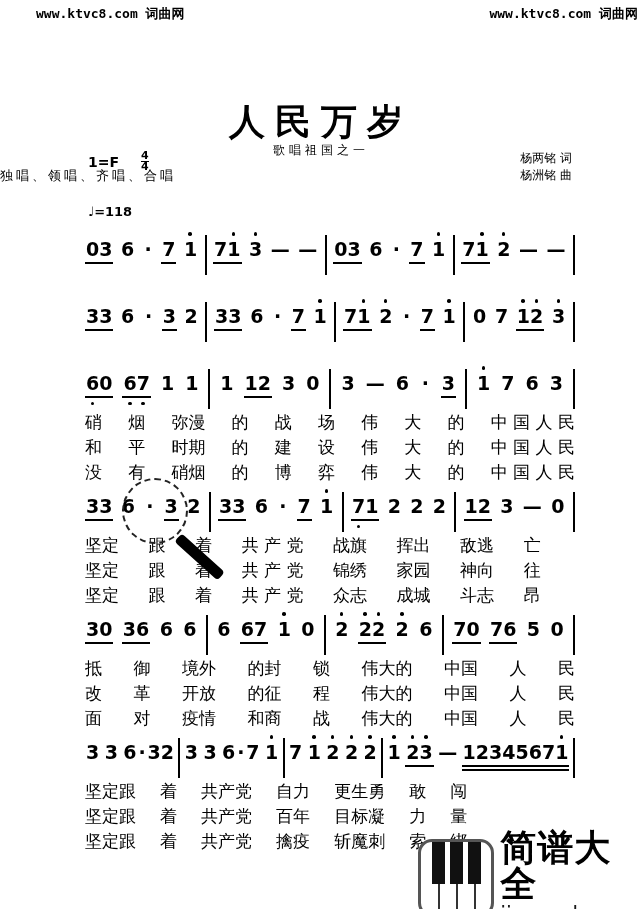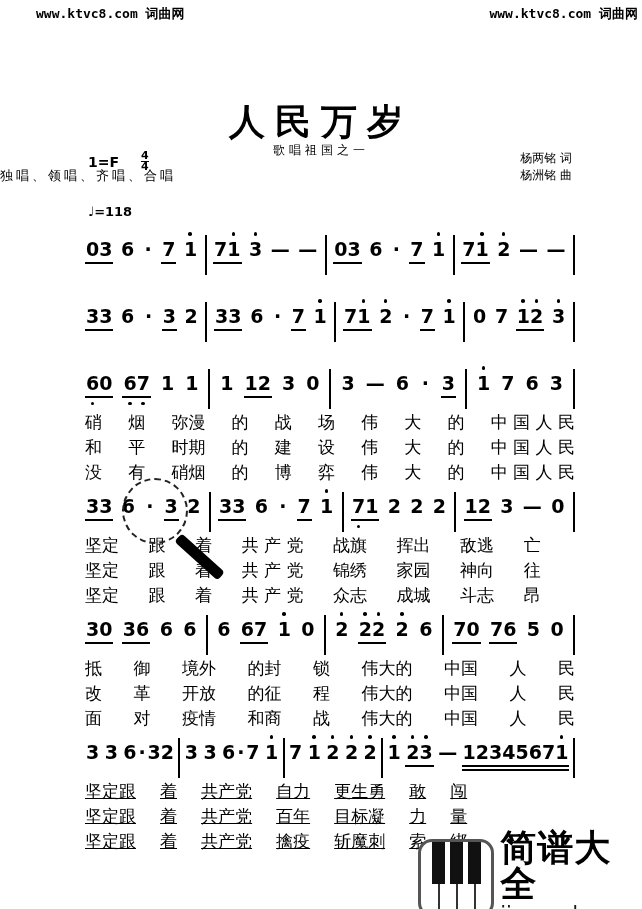--- a/index.html
+++ b/index.html
@@ -29,21 +29,21 @@
   .grp{display:inline-flex;padding:0 1px;}
   .grp.u1{border-bottom:2px solid #000;padding-bottom:2px;}
   .grp.u2{border-bottom:6px double #000;padding-bottom:2px;}
   .nt{position:relative;display:inline-block;min-width:11px;text-align:center;line-height:22px;}
   .nt i{position:absolute;left:50%;margin-left:-2px;width:3.5px;height:3.5px;border-radius:50%;background:#000;}
   .nt i.da{top:-6px;} .nt i.db{bottom:-11px;}
   .bar{width:2px;background:#000;height:40px;margin-top:-3px;flex:0 0 2px;}
   .lyr{display:flex;justify-content:space-between;font-size:17px;line-height:25px;
       font-family:"DejaVu Serif","Liberation Serif",serif;}
   .sys4 .lyr{width:93%;}
-  .sys6 .lyr{width:78%;text-decoration:underline;}
+  .sys6 .lyr{width:78%;}
   .ltk{white-space:pre;}
   
   .maglens{position:absolute;left:122px;top:478px;width:62px;height:62px;border:2px dashed #222;
       border-radius:50%;background:transparent;z-index:5;}
   .maghandle{position:absolute;left:178px;top:532px;width:58px;height:11px;background:#000;
       border-radius:4px;transform:rotate(42deg);transform-origin:0 50%;z-index:5;}
   
   .logo{position:absolute;left:418px;top:830px;display:flex;align-items:center;gap:6px;}
   .pkicon{position:relative;width:72px;height:72px;border:3px solid #555;border-radius:14px;
       background:#fff;overflow:hidden;}

